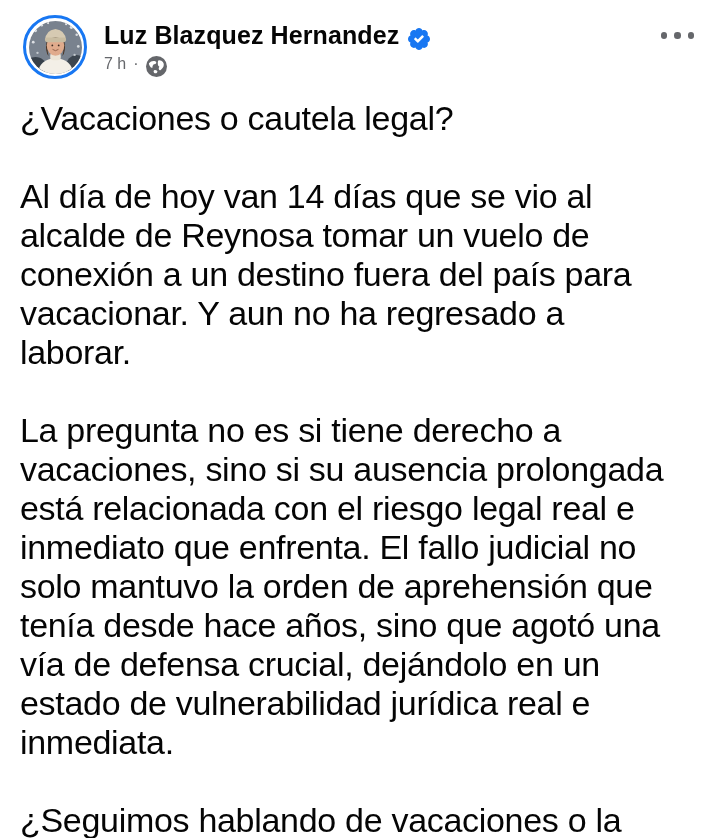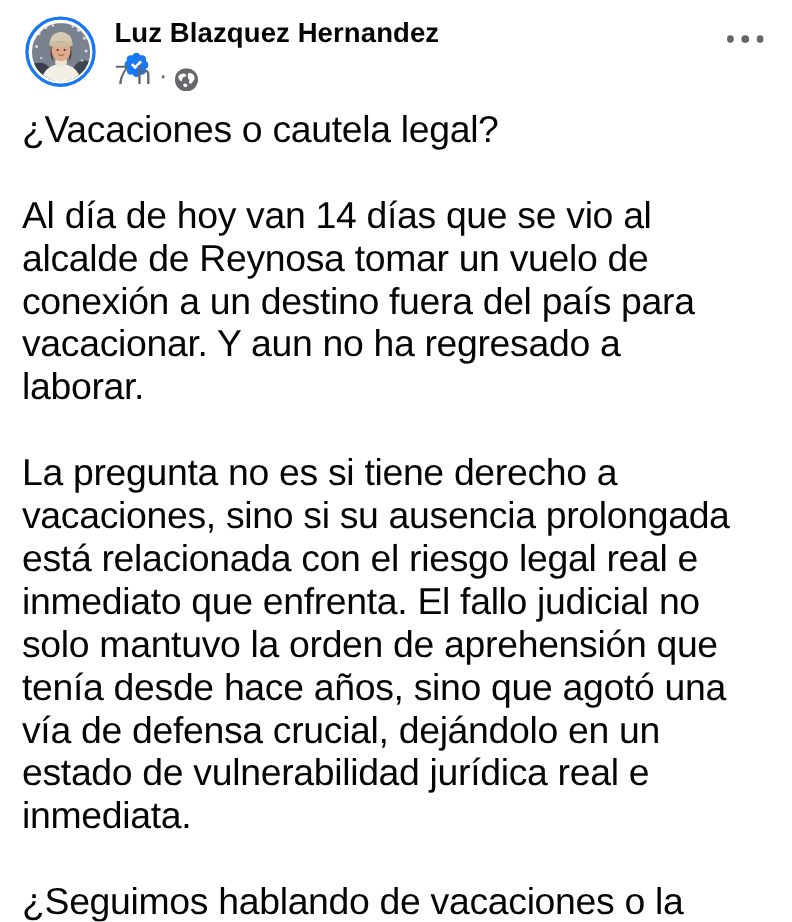--- a/index.html
+++ b/index.html
@@ -39,45 +39,44 @@
     border-radius: 50%;
     overflow: hidden;
   }
   .avatar-photo svg { display: block; width: 100%; height: 100%; }
   .header-info {
     margin-left: 17px;
     padding-top: 1px;
   }
   .name-row {
     display: flex;
-    align-items: flex-start;
+    align-items: flex-end;
     height: 34px;
-    flex-direction: column;
   }
   .author {
     font-size: 25px;
     font-weight: 700;
     color: #050505;
     letter-spacing: 0.1px;
     cursor: pointer;
     white-space: nowrap;
   }
   .badge {
     width: 22px;
     height: 22px;
     margin-left: 9px;
     margin-top: 3px;
     flex: none;
   }
   .meta-row {
     display: flex;
-    align-items: flex-end;
+    align-items: flex-start;
     margin-top: 5px;
     color: #65676B;
-    font-size: 24px;
+    font-size: 16px;
   }
   .sep { margin: 0 7px; }
   .globe { width: 21px; height: 21px; margin-top: 1px; }
   .more {
     position: absolute;
     top: 5px;
     right: 0px;
     display: flex;
     align-items: center;
     gap: 7px;

